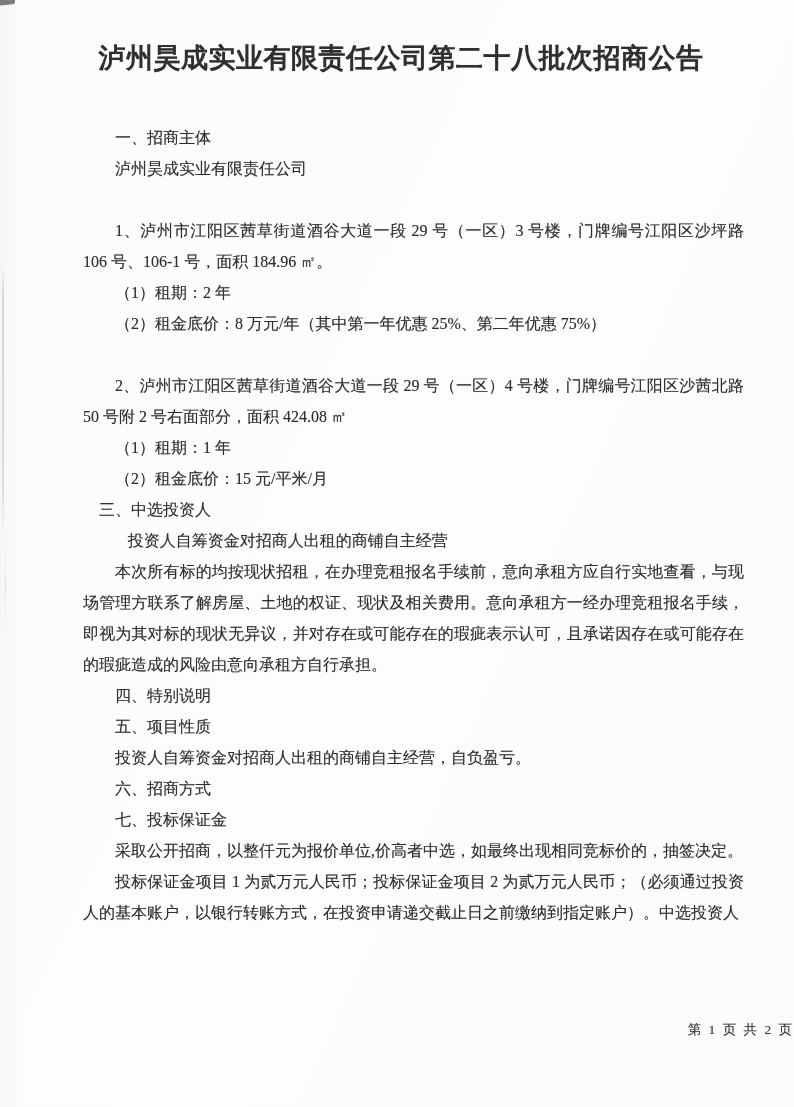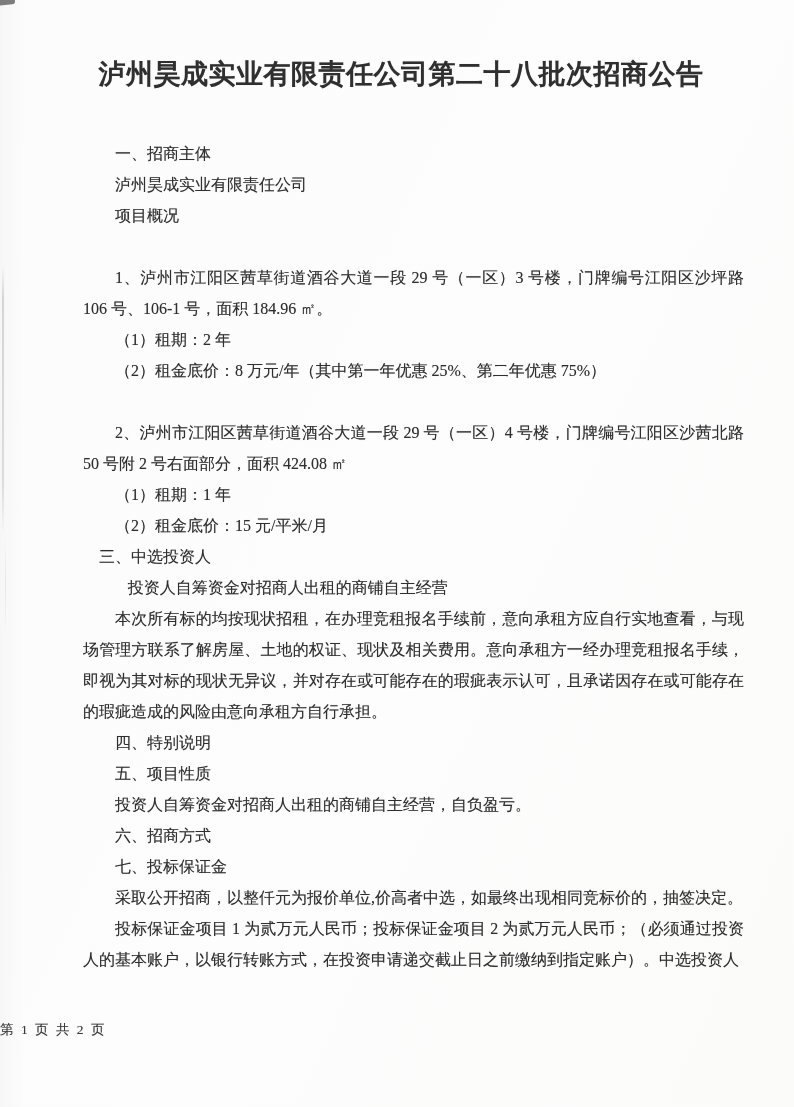--- a/index.html
+++ b/index.html
@@ -42,21 +42,21 @@
   }
   .edge-shade {
     position: absolute;
     left: 0; top: 0; bottom: 0;
     width: 26px;
     background: linear-gradient(90deg, rgba(0,0,0,0.025), rgba(0,0,0,0));
   }
   
   .doc-title {
     margin: 0;
-    padding: 56px 40px 0 48px;
+    padding: 40px 40px 0 48px;
     text-align: center;
     font-size: 27px;
     font-weight: bold;
     letter-spacing: 0.5px;
     line-height: 36px;
   }
   .content {
     margin: 46px 50px 16px 83px;
     font-size: 16px;
     line-height: 31px;
@@ -64,42 +64,41 @@
   }
   .content p { margin: 0; }
   .ind2  { text-indent: 2em; }
   .ind1  { text-indent: 1em; }
   .ind28 { text-indent: 2.8em; }
   .gap   { margin-top: 31px !important; }
   .page-footer {
     position: absolute;
     left: 0; right: 0;
     top: 1021px;
-    text-align: left;
+    text-align: right;
     font-size: 13.5px;
     letter-spacing: 2px;
     color: #3a3a3a;
   }
 </style>
 </head>
 <body>
 
 <div class="page">
 
   <div class="artifact edge-shade"></div>
   <div class="artifact corner-smudge"></div>
   <div class="artifact edge-line"></div>
   <div class="artifact edge-line-2"></div>
 
   <h1 class="doc-title">泸州昊成实业有限责任公司第二十八批次招商公告</h1>
 
   <div class="content">
     <p class="ind2">一、招商主体</p>
     <p class="ind2">泸州昊成实业有限责任公司</p>
-    <p class="ind2">项目概况</p>
     <p class="ind2 gap">1、泸州市江阳区茜草街道酒谷大道一段 29 号（一区）3 号楼，门牌编号江阳区沙坪路 106 号、106-1 号，面积 184.96 ㎡。</p>
     <p class="ind2">（1）租期：2 年</p>
     <p class="ind2">（2）租金底价：8 万元/年（其中第一年优惠 25%、第二年优惠 75%）</p>
     <p class="ind2 gap">2、泸州市江阳区茜草街道酒谷大道一段 29 号（一区）4 号楼，门牌编号江阳区沙茜北路 50 号附 2 号右面部分，面积 424.08 ㎡</p>
     <p class="ind2">（1）租期：1 年</p>
     <p class="ind2">（2）租金底价：15 元/平米/月</p>
     <p class="ind1">三、中选投资人</p>
     <p class="ind28">投资人自筹资金对招商人出租的商铺自主经营</p>
     <p class="ind2">本次所有标的均按现状招租，在办理竞租报名手续前，意向承租方应自行实地查看，与现场管理方联系了解房屋、土地的权证、现状及相关费用。意向承租方一经办理竞租报名手续，即视为其对标的现状无异议，并对存在或可能存在的瑕疵表示认可，且承诺因存在或可能存在的瑕疵造成的风险由意向承租方自行承担。</p>
     <p class="ind2">四、特别说明</p>

